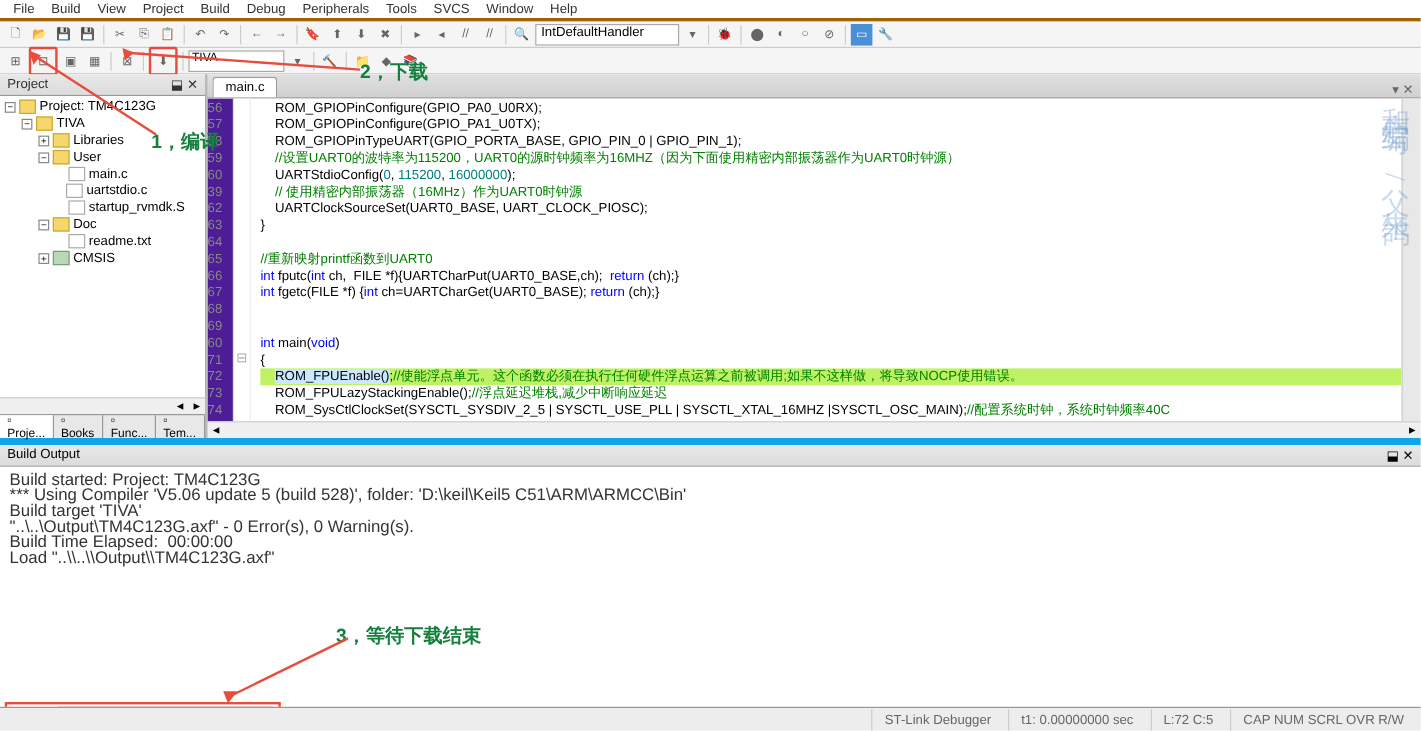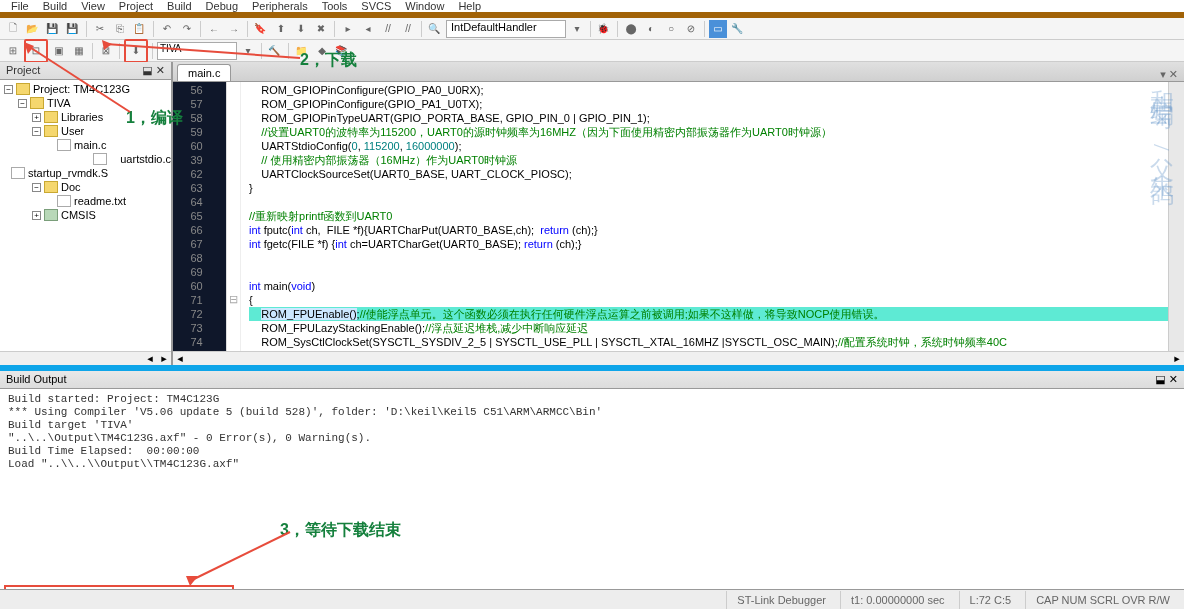--- a/index.html
+++ b/index.html
@@ -1,17 +1,17 @@
 <!DOCTYPE html>
 <html><head>
 <meta charset="utf-8">
 <style>
 *{margin:0;padding:0;box-sizing:border-box;font-family:Tahoma,Arial,sans-serif;font-size:11px}
 body{background:#fff;width:1184px;height:609px;overflow:hidden;position:relative}
-.menubar{display:flex;height:18px;background:#fff;border-bottom:6px solid #a16207;padding:0 4px;align-items:center}
+.menubar{display:flex;height:18px;background:#fff;border-bottom:3px solid #a16207;padding:0 4px;align-items:center}
 .menubar span{padding:0 7px;color:#333;cursor:default}
 .toolbar{display:flex;height:22px;background:#f5f5f5;border-bottom:1px solid #ccc;align-items:center;padding:0 4px;gap:2px}
 .toolbar .btn{width:18px;height:18px;display:flex;align-items:center;justify-content:center;border:1px solid transparent;font-size:10px;color:#666}
 .toolbar .sep{width:1px;height:16px;background:#ccc;margin:0 2px}
 .toolbar .ddl{height:18px;border:1px solid #aaa;background:#fff;padding:0 2px;font-size:10px;min-width:80px}
 .toolbar .highlight{border:2px solid #e74c3c;border-radius:2px;padding:1px}
 .findbox{display:inline-block;min-width:120px;height:18px;border:1px solid #aaa;background:#fff;padding:0 4px}
 .main{display:flex;height:303px}
 .project-panel{width:172px;border-right:1px solid #999;background:#fff;display:flex;flex-direction:column}
 .panel-title{background:linear-gradient(#e8e8e8,#dcdcdc);border-bottom:1px solid #999;padding:2px 6px;font-size:11px;color:#333;display:flex;justify-content:space-between}
@@ -23,31 +23,31 @@
 .folder-y{background:#f5d76e;border:1px solid #c9a832}
 .folder-g{background:#b8d8b8;border:1px solid #7a9e7a}
 .file-c{background:#fff;border:1px solid #aaa}
 .proj-tabs{display:flex;background:#e8e8e8;border-top:1px solid #999;height:20px}
 .proj-tab{padding:2px 6px;border-right:1px solid #999;font-size:10px;display:flex;align-items:center;gap:2px}
 .proj-tab.active{background:#fff}
 .editor{flex:1;display:flex;flex-direction:column;background:#fff;border-left:1px solid #999}
 .ed-tabs{display:flex;background:linear-gradient(#e0e0e0,#d0d0d0);border-bottom:1px solid #999;height:20px;align-items:end;padding-left:4px}
 .ed-tab{background:#fff;border:1px solid #999;border-bottom:none;padding:2px 10px;font-size:11px;border-radius:3px 3px 0 0}
 .code-area{flex:1;display:flex;overflow:hidden;font-family:Consolas,monospace;font-size:13px;position:relative}
-.gutter{width:54px;background:#0f172a;border-right:1px solid #ddd;text-align:center;padding:1px 6px 0 0;color:#888;line-height:14px}
+.gutter{width:22px;background:#4c1d95;border-right:1px solid #ddd;text-align:left;padding:1px 6px 0 0;color:#888;line-height:14px}
 .fold{width:14px;background:#fff;border-right:1px solid #eee;color:#aaa;line-height:14px;text-align:center}
 .code{flex:1;padding:1px 0 0 8px;line-height:14px;white-space:pre;overflow:hidden}
 .code .kw{color:#0000ff}
 .code .num{color:#008080}
 .code .cm{color:#008000}
-.code .hl{background:#5eead4}
+.code .hl{background:#bef264}
 .code .sel{background:#cce8ff}
 .build-panel{border-top:6px solid #0ea5e9}
 .build-title{background:linear-gradient(#e8e8e8,#dcdcdc);border-bottom:1px solid #999;padding:2px 6px;font-size:11px;display:flex;justify-content:space-between}
-.build-body{height:214px;background:#fff;padding:4px 8px;font-family:Liberation Mono, monospace;font-size:11px;color:#333;line-height:13px;white-space:pre;position:relative}
+.build-body{height:214px;background:#fff;padding:4px 8px;font-family:Liberation Sans, sans-serif;font-size:14px;color:#333;line-height:13px;white-space:pre;position:relative}
 .statusbar{position:absolute;bottom:0;left:0;right:0;height:20px;background:#ededed;border-top:1px solid #999;display:flex;align-items:center;font-size:10px;color:#666}
 .erase{position:absolute;bottom:2px;left:4px;display:flex;align-items:center;gap:6px}
 .erase-bar{width:180px;height:14px;background:#fff;border:1px solid #333;position:relative}
 .erase-fill{height:100%;width:88%;background:#1a237e;color:#fff;text-align:center;font-size:10px;line-height:12px}
 .red-box{border:2px solid #e74c3c}
 .annot{position:absolute;color:#15803d;font-size:16px;font-weight:bold;pointer-events:none}
 .arrow{position:absolute;pointer-events:none}
 .watermark{position:absolute;right:6px;top:70px;writing-mode:vertical-rl;color:rgba(100,150,200,0.35);font-size:24px;letter-spacing:6px;font-family:"SimSun",serif}
 .scroll-track{background:#e8e8e8;border-left:1px solid #ccc;width:16px}
 .gutter div,.fold div{height:14px}
@@ -162,26 +162,26 @@
         <div class="tree-item" style="padding-left: 32px;">
           <span class="exp">−</span>
           <span class="icon folder-y"></span>
           <span>User</span>
         </div>
         <div class="tree-item" style="padding-left: 46px;">
           <span class="noexp"></span>
           <span class="icon file-c"></span>
           <span>main.c</span>
         </div>
-        <div class="tree-item" style="padding-left: 72px; justify-content: space-between;">
+        <div class="tree-item" style="padding-left: 44px;">
           <span class="noexp"></span>
           <span class="icon file-c"></span>
           <span>uartstdio.c</span>
         </div>
-        <div class="tree-item" style="">
+        <div class="tree-item" style="padding-left: 46px;">
           <span class="noexp"></span>
           <span class="icon file-c"></span>
           <span>startup_rvmdk.S</span>
         </div>
         <div class="tree-item" style="padding-left: 32px;">
           <span class="exp">−</span>
           <span class="icon folder-y"></span>
           <span>Doc</span>
         </div>
         <div class="tree-item" style="padding-left: 46px;">
@@ -193,20 +193,26 @@
           <span class="exp">+</span>
           <span class="icon folder-g"></span>
           <span>CMSIS</span>
         </div>
       </div>
     <div style="height:14px;background:#f0f0f0;border-top:1px solid #ccc;display:flex">
       <span style="flex:1"></span>
         <span style="width:14px;text-align:center">◂</span>
         <span style="width:14px;text-align:center">▸</span>
     </div>
+    <div class="proj-tabs" id="projtabs">
+        <div class="proj-tab active">▫ Proje...</div>
+        <div class="proj-tab">▫ Books</div>
+        <div class="proj-tab">▫ Func...</div>
+        <div class="proj-tab">▫ Tem...</div>
+      </div>
   </div>
 
   <div class="editor">
     <div class="ed-tabs">
       <span class="ed-tab">main.c</span>
       <span style="margin-left:auto;padding:0 6px;color:#666">▾ ✕</span>
     </div>
     <div class="code-area">
       <div class="gutter" id="gutter">
           <div>56</div>

